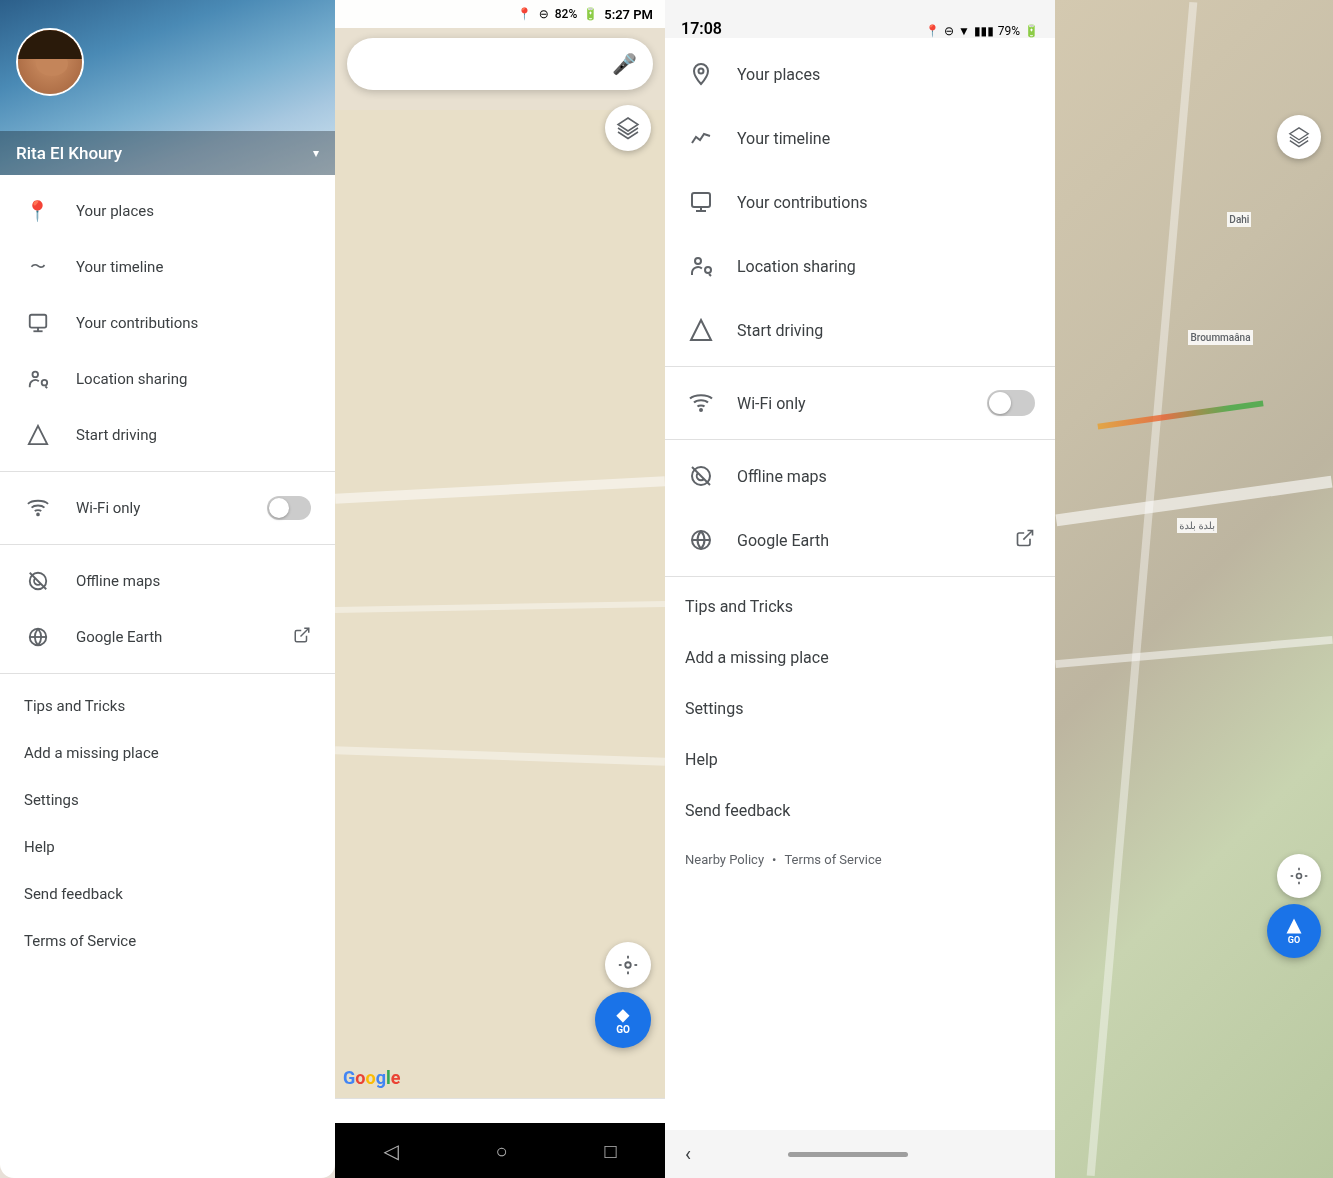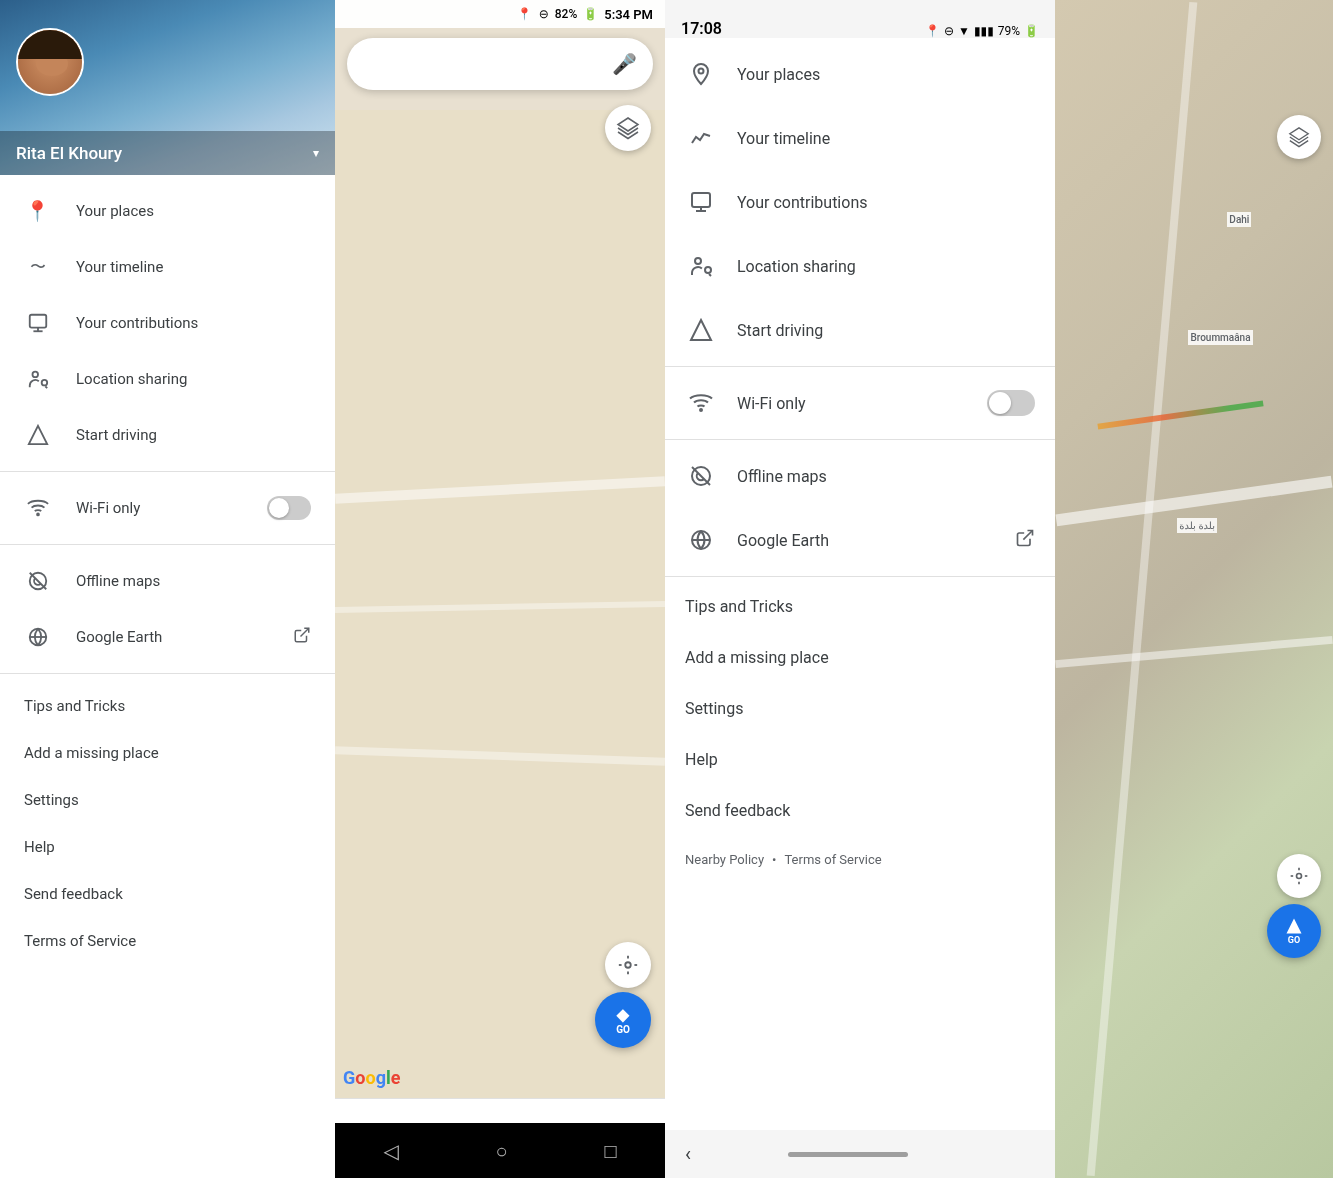--- a/index.html
+++ b/index.html
@@ -15,20 +15,21 @@
     
     .left-panel {
       width: 335px;
       height: 1178px;
       background: #fff;
       display: flex;
       flex-direction: column;
       position: relative;
       z-index: 10;
       flex-shrink: 0;
+      border-radius: 14px;
     }
 
     .profile-section {
       width: 100%;
       height: 175px;
       background: linear-gradient(to bottom, #3a7bd5 0%, #5b9bd5 40%, #87b8e0 70%, #b0d0e8 100%);
       position: relative;
       overflow: hidden;
       flex-shrink: 0;
     }
@@ -770,21 +771,21 @@
 
 <div class="middle-area">
   <div class="map-bg"></div>
 
   <div class="status-bar-left">
     <div class="status-icons">
       <span style="font-size:12px;">📍</span>
       <span style="font-size:12px;">⊖</span>
       <span style="font-size:12px;">82%</span>
       <span style="font-size:12px;">🔋</span>
-      <span class="time-display">5:34 PM</span>
+      <span class="time-display">5:27 PM</span>
     </div>
   </div>
 
   <div class="search-bar">
     <span class="search-placeholder"></span>
     <span class="mic-icon">🎤</span>
   </div>
 
   <div class="layers-btn">
     <svg width="24" height="24" viewBox="0 0 24 24" fill="none" stroke="#5f6368" stroke-width="1.5">

